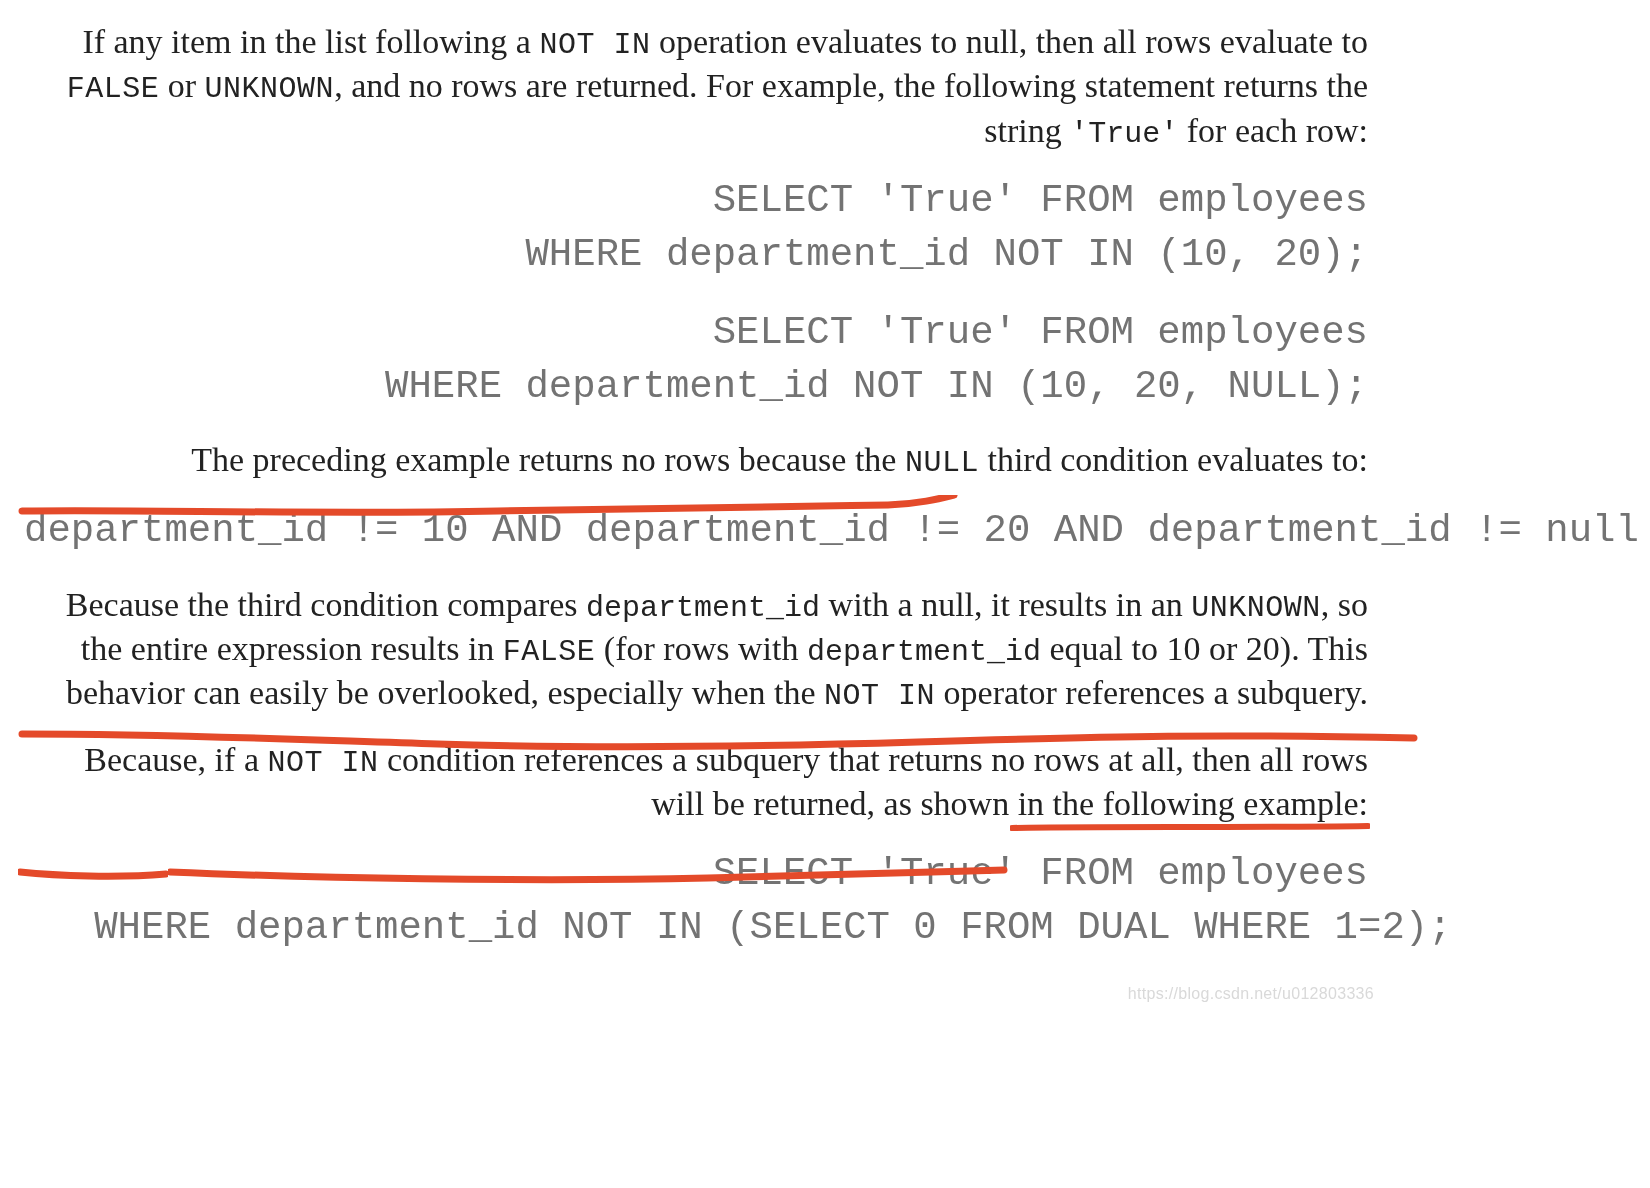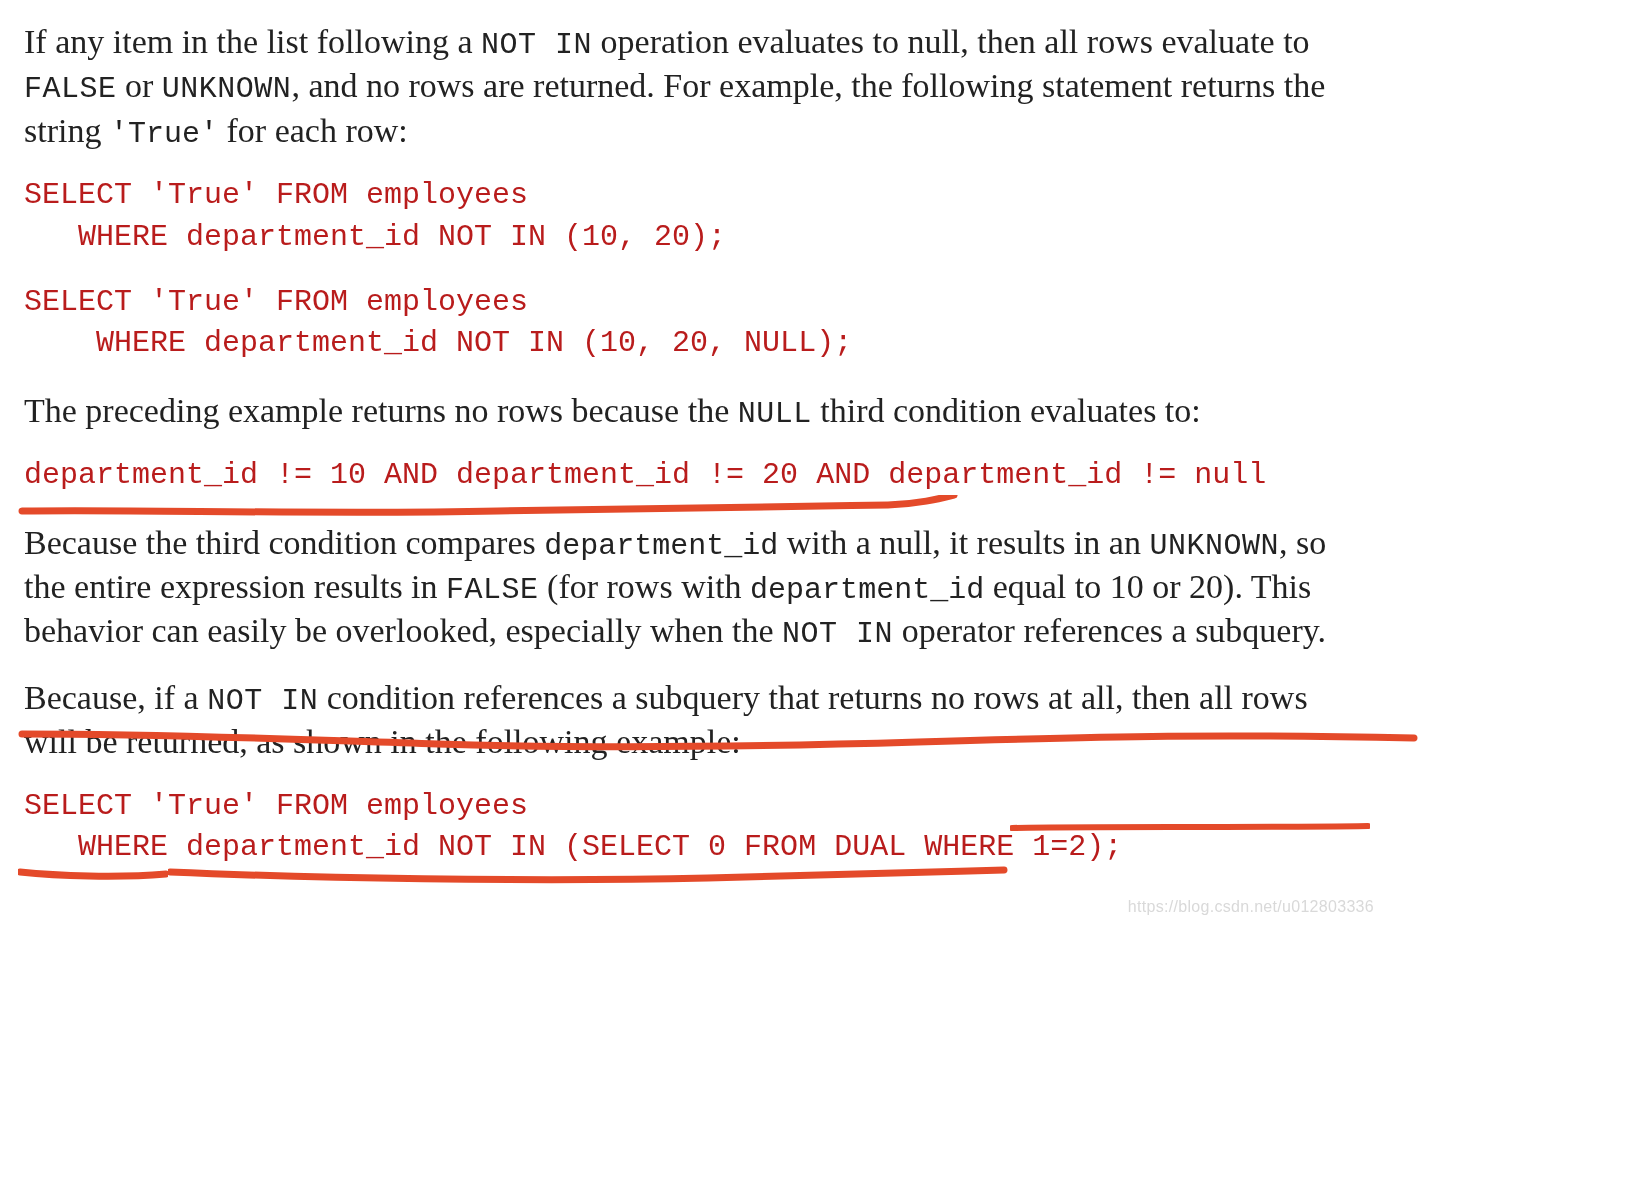--- a/index.html
+++ b/index.html
@@ -9,43 +9,44 @@
     height: 1188px;
     background: #ffffff;
     font-family: Georgia, "Times New Roman", serif;
     color: #222222;
   }
   .page {
     position: relative;
     padding: 20px 24px 24px 24px;
     width: 1392px;
     box-sizing: border-box;
+    text-align: right;
   }
   .prose {
     font-size: 34px;
     line-height: 1.28;
     margin: 0 0 22px 0;
     max-width: 1590px;
   }
   .smallcaps {
     font-family: "Courier New", Courier, monospace;
     font-size: 30px;
     letter-spacing: 0.5px;
   }
   .code-inline {
     font-family: "Courier New", Courier, monospace;
     font-size: 30px;
   }
   pre.codeblock {
     font-family: "Courier New", Courier, monospace;
-    font-size: 30px;
+    font-size: 39px;
     line-height: 1.38;
     white-space: pre;
     margin: 6px 0 24px 0;
-    color: #b91c1c;
+    color: #737373;
   }
   
   .annotation {
     position: absolute;
     pointer-events: none;
   }
   .watermark {
     position: absolute;
     right: 18px;
     bottom: 0;

